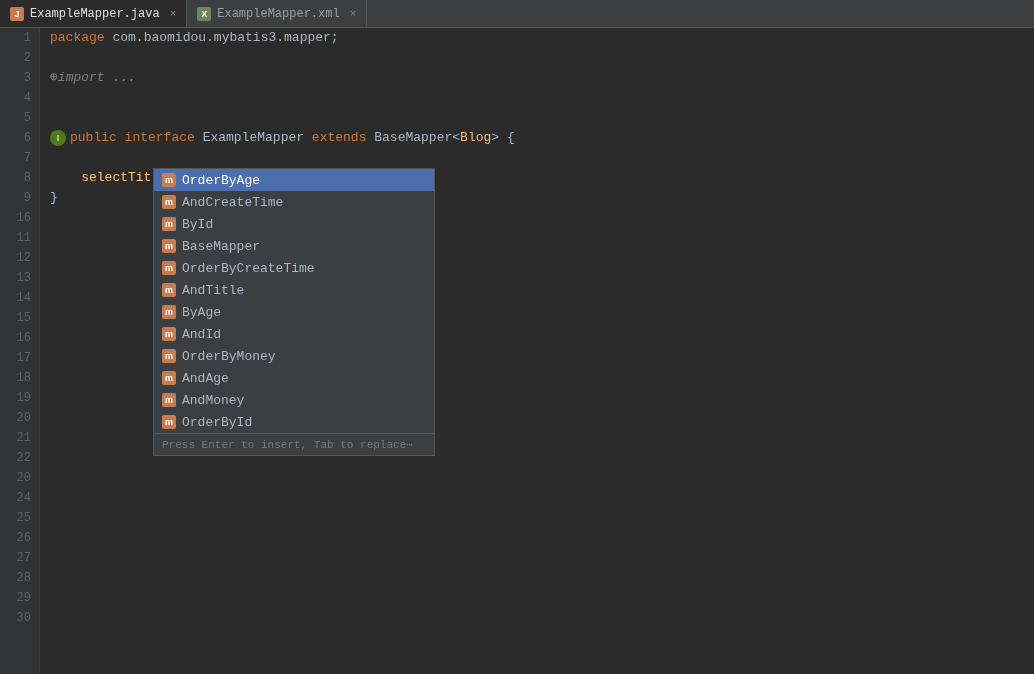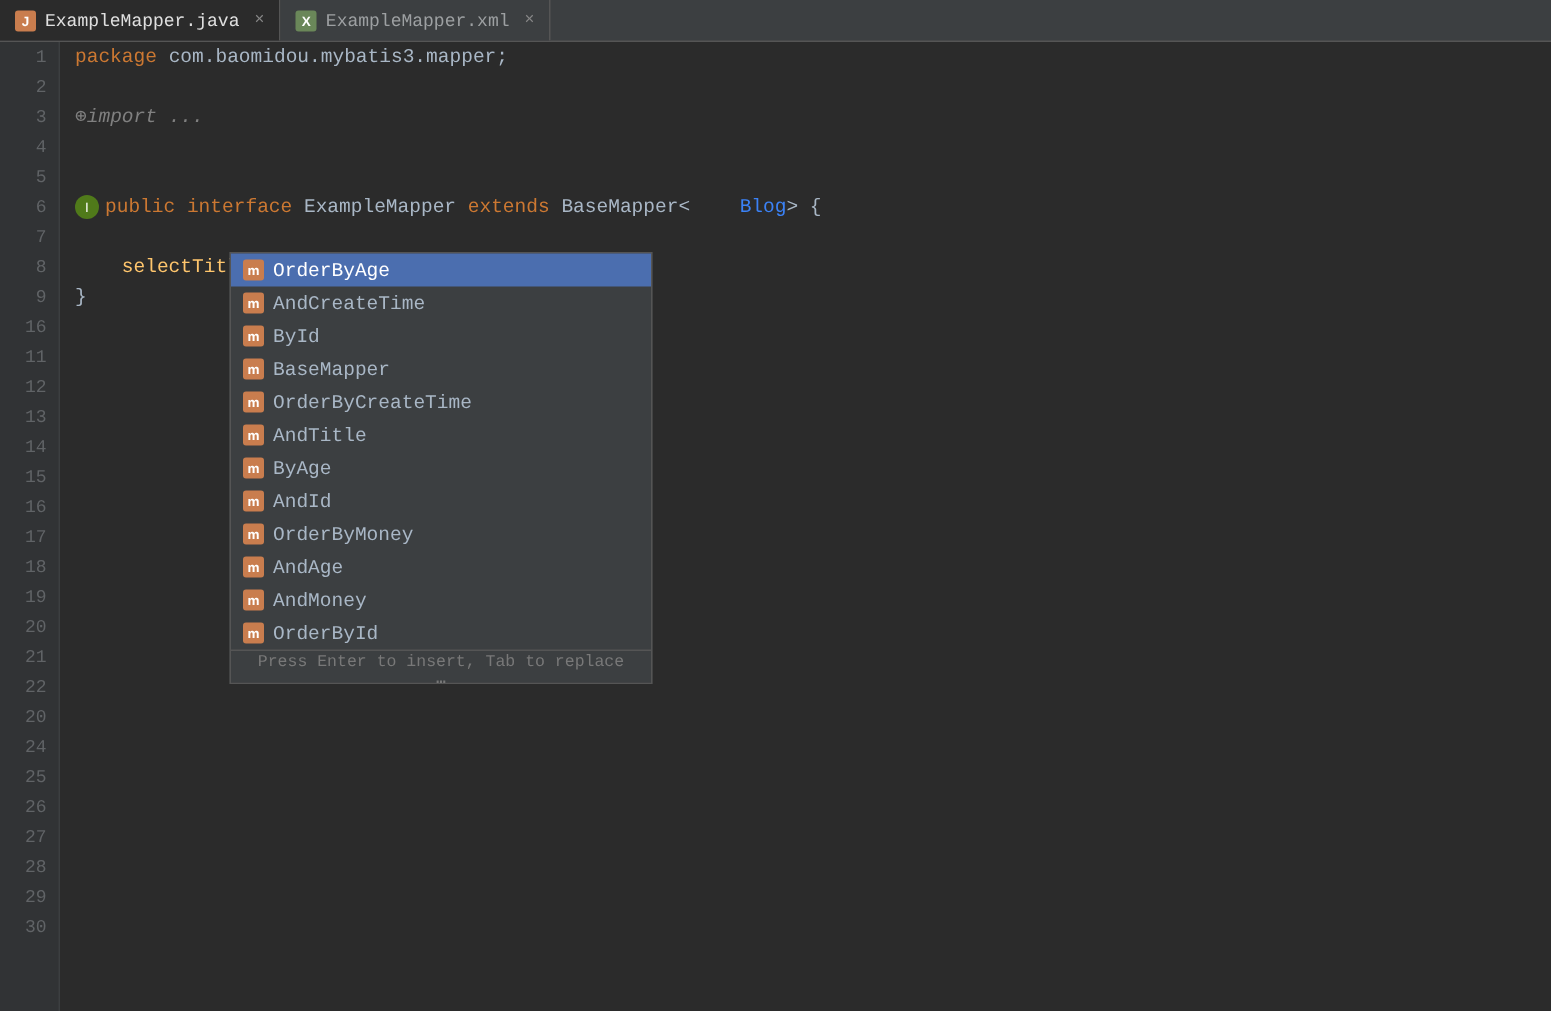--- a/index.html
+++ b/index.html
@@ -119,22 +119,21 @@
       white-space: pre;
       font-size: 13px;
       line-height: 20px;
     }
 
     .keyword {
       color: #cc7832;
     }
 
     .type-name {
-      color: #3b82f6;
-      margin-left: 33px;
+      color: #fdba74;
     }
 
     .comment {
       color: #808080;
       font-style: italic;
     }
 
     .method-name {
       color: #ffc66d;
     }
@@ -192,21 +191,20 @@
     .autocomplete-footer {
       display: flex;
       justify-content: flex-start;
       align-items: center;
       padding: 2px 8px;
       font-size: 11px;
       color: #787878;
       border-top: 1px solid #555;
       background-color: #3c3f41;
       height: 22px;
-      flex-direction: column;
     }
 
     .breadcrumb-icon {
       width: 16px;
       height: 16px;
       background-color: #507a1a;
       border-radius: 50%;
       display: inline-flex;
       align-items: center;
       justify-content: center;

